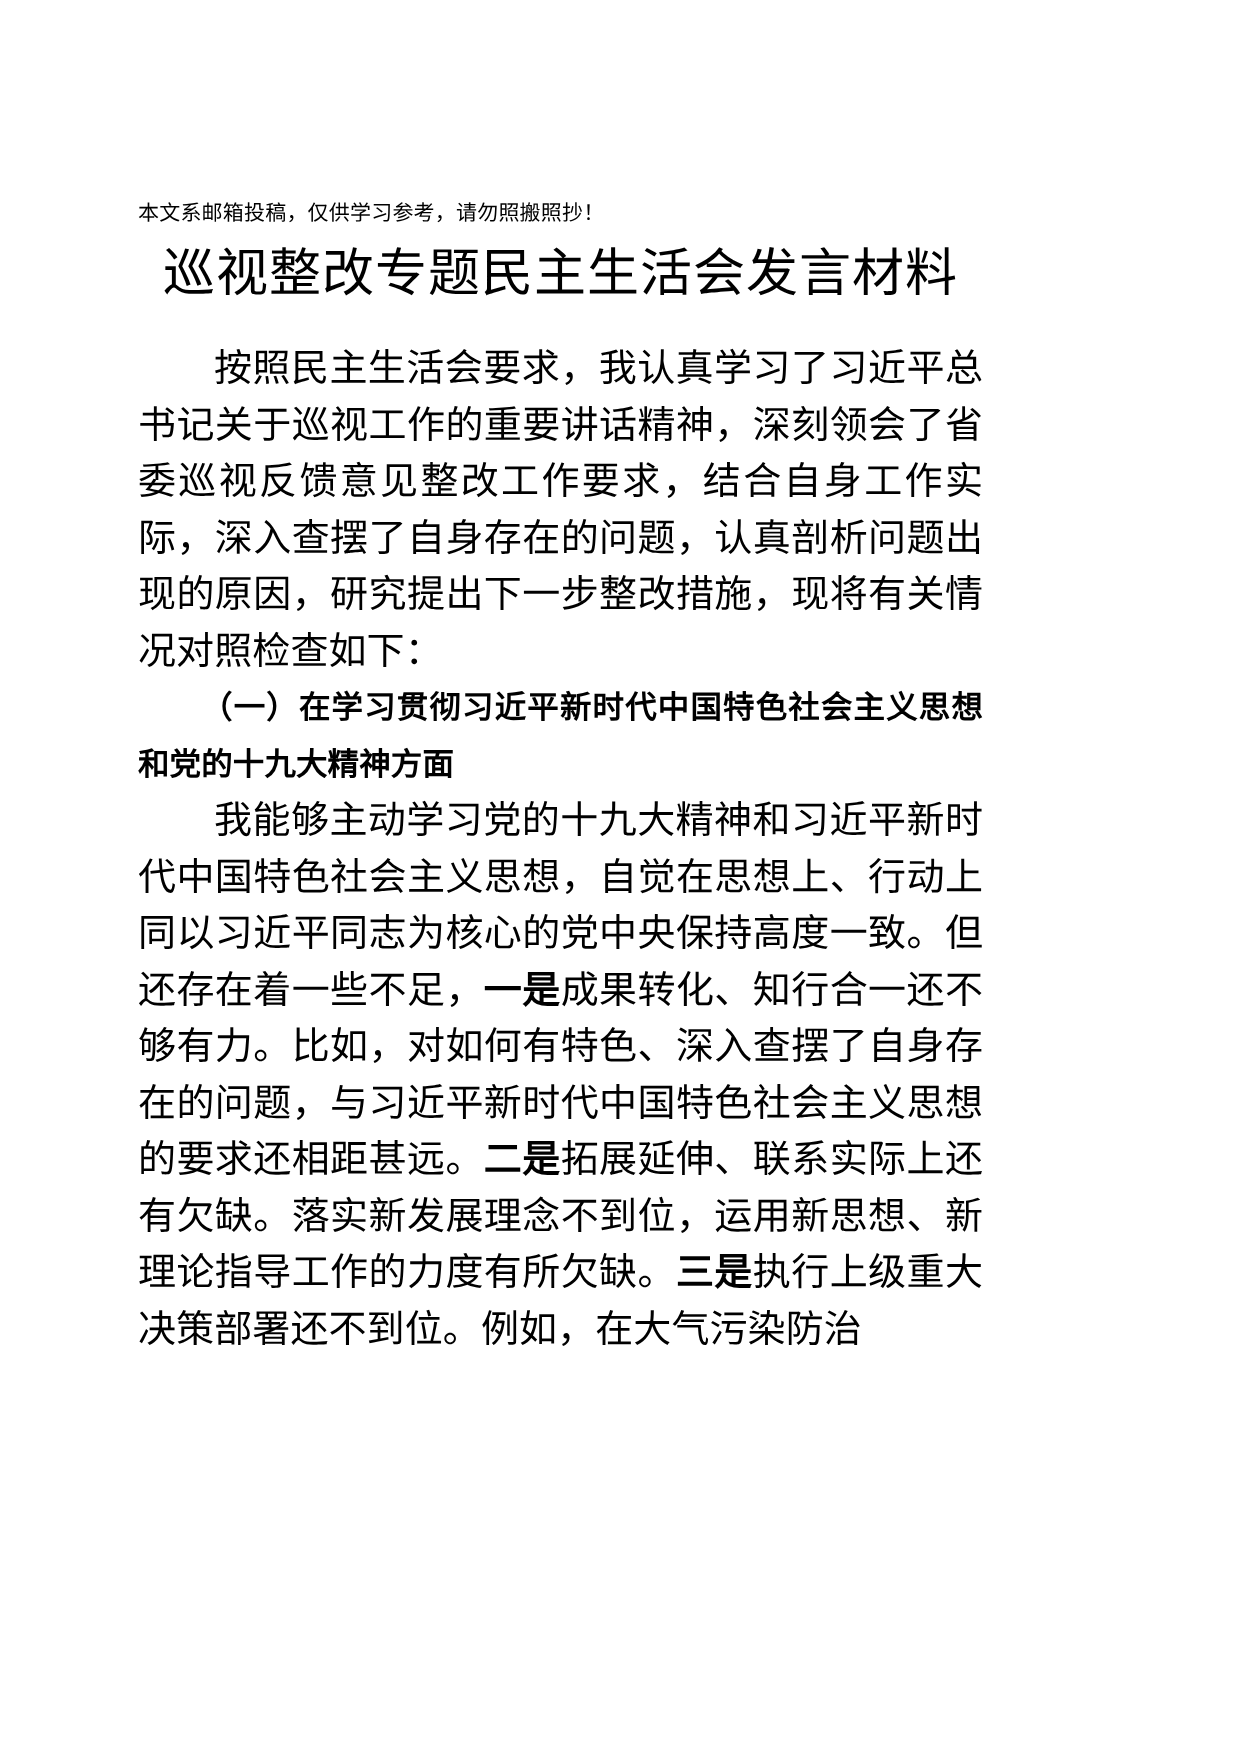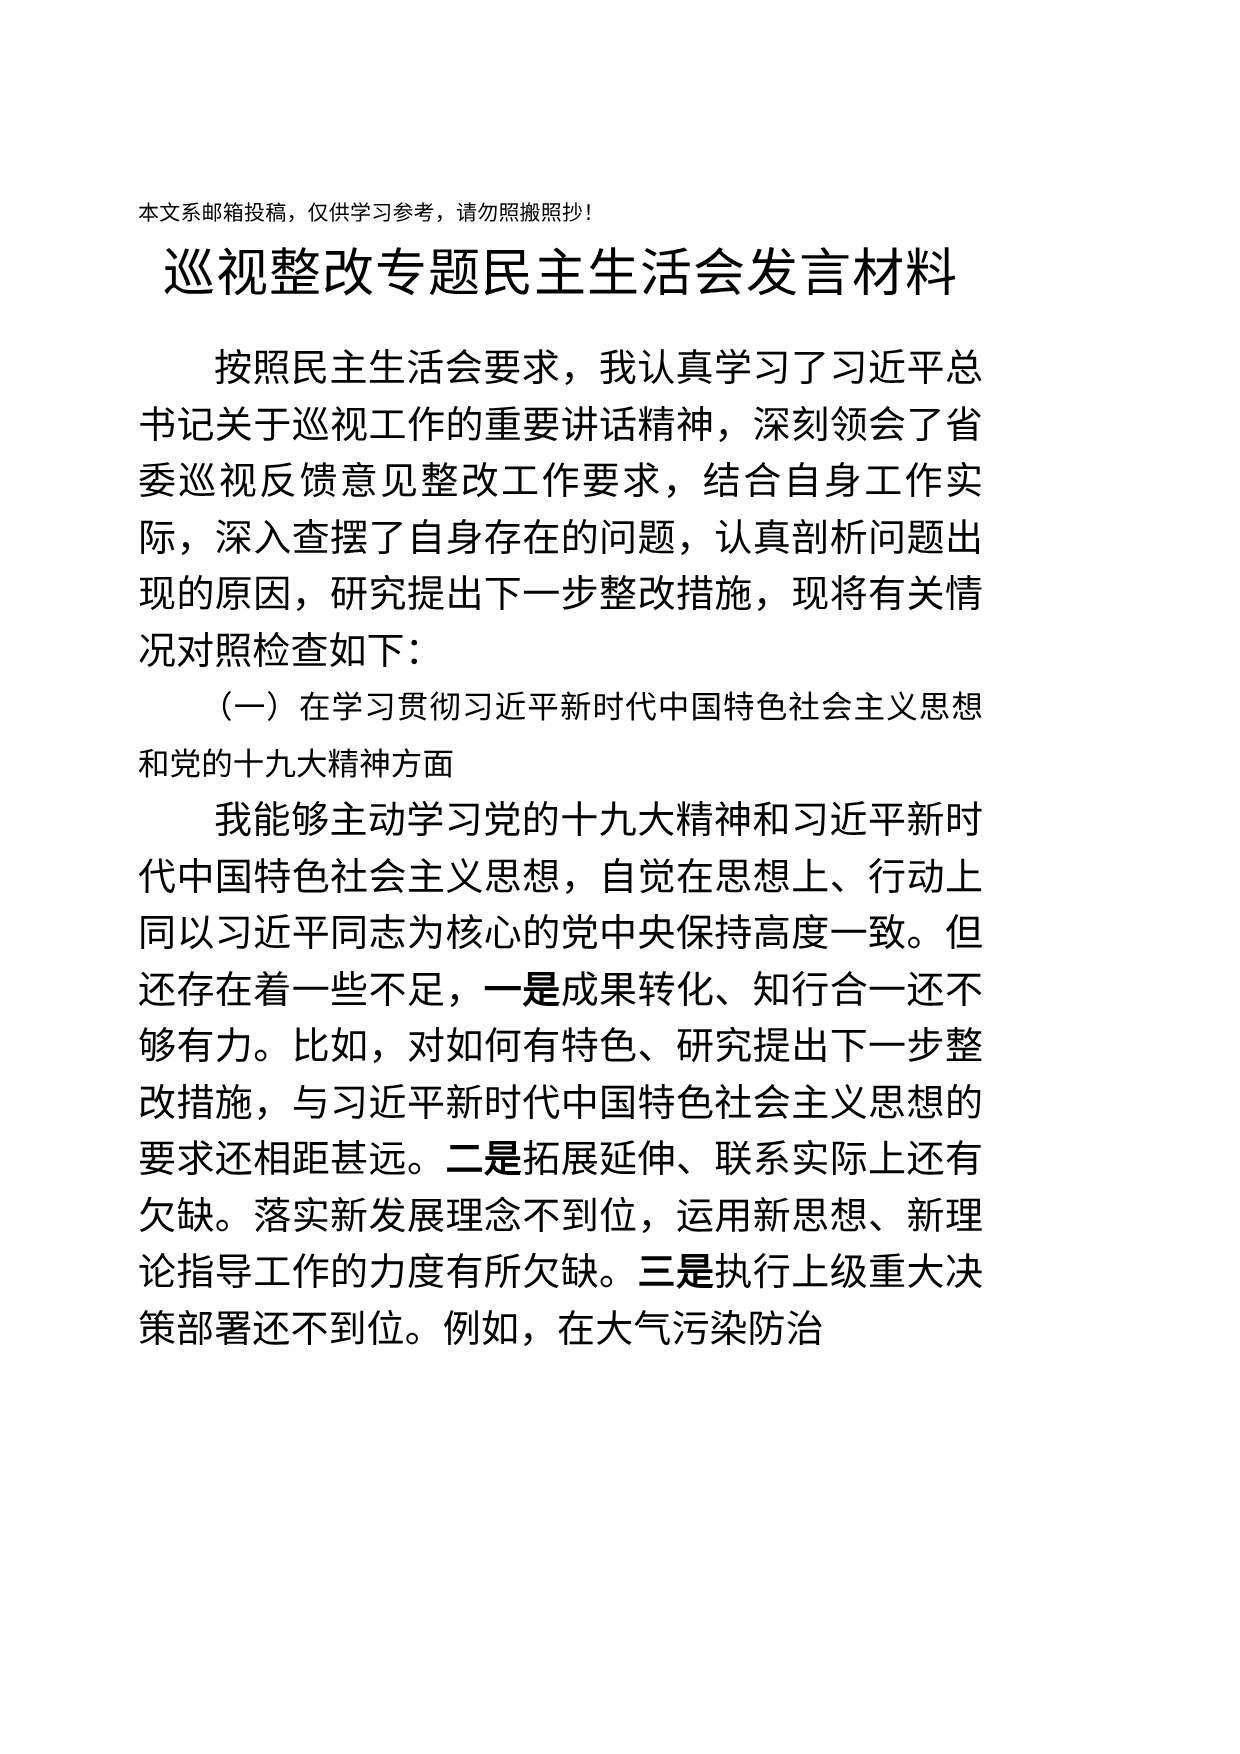--- a/index.html
+++ b/index.html
@@ -57,21 +57,21 @@
     font-weight: 400;
     letter-spacing: 0.1px;
   }
   p.heading-bold {
     margin: 0;
     font-size: 31.5px;
     line-height: 56.5px;
     text-align: justify;
     text-justify: inter-ideograph;
     text-indent: 2em;
-    font-weight: normal;
+    font-weight: bold;
     letter-spacing: 0.1px;
   }
   .b {
     font-weight: bold;
   }
 </style>
 </head>
 <body>
 
 <div class="page">
@@ -83,18 +83,18 @@
 
     <div class="body-block">
 
       <p class="para">按照民主生活会要求，我认真学习了习近平总书记关于巡视工作的重要讲话精神，深刻领会了省委巡视反馈意见整改工作要求，结合自身工作实际，深入查摆了自身存在的问题，认真剖析问题出现的原因，研究提出下一步整改措施，现将有关情况对照检查如下：</p>
 
 
 
       <p class="heading-bold">（一）在学习贯彻习近平新时代中国特色社会主义思想和党的十九大精神方面</p>
 
       <p class="para">
-        <span>我能够主动学习党的十九大精神和习近平新时代中国特色社会主义思想，自觉在思想上、行动上同以习近平同志为核心的党中央保持高度一致。但还存在着一些不足，</span><span class="b">一是</span><span>成果转化、知行合一还不够有力。比如，对如何有特色、研究提出下一步整改措施，与习近平新时代中国特色社会主义思想的要求还相距甚远。</span><span class="b">二是</span><span>拓展延伸、联系实际上还有欠缺。落实新发展理念不到位，运用新思想、新理论指导工作的力度有所欠缺。</span><span class="b">三是</span><span>执行上级重大决策部署还不到位。例如，在大气污染防治</span>
+        <span>我能够主动学习党的十九大精神和习近平新时代中国特色社会主义思想，自觉在思想上、行动上同以习近平同志为核心的党中央保持高度一致。但还存在着一些不足，</span><span class="b">一是</span><span>成果转化、知行合一还不够有力。比如，对如何有特色、深入查摆了自身存在的问题，与习近平新时代中国特色社会主义思想的要求还相距甚远。</span><span class="b">二是</span><span>拓展延伸、联系实际上还有欠缺。落实新发展理念不到位，运用新思想、新理论指导工作的力度有所欠缺。</span><span class="b">三是</span><span>执行上级重大决策部署还不到位。例如，在大气污染防治</span>
       </p>
 
     </div>
   </div>
 </div>
 
 </body></html>

